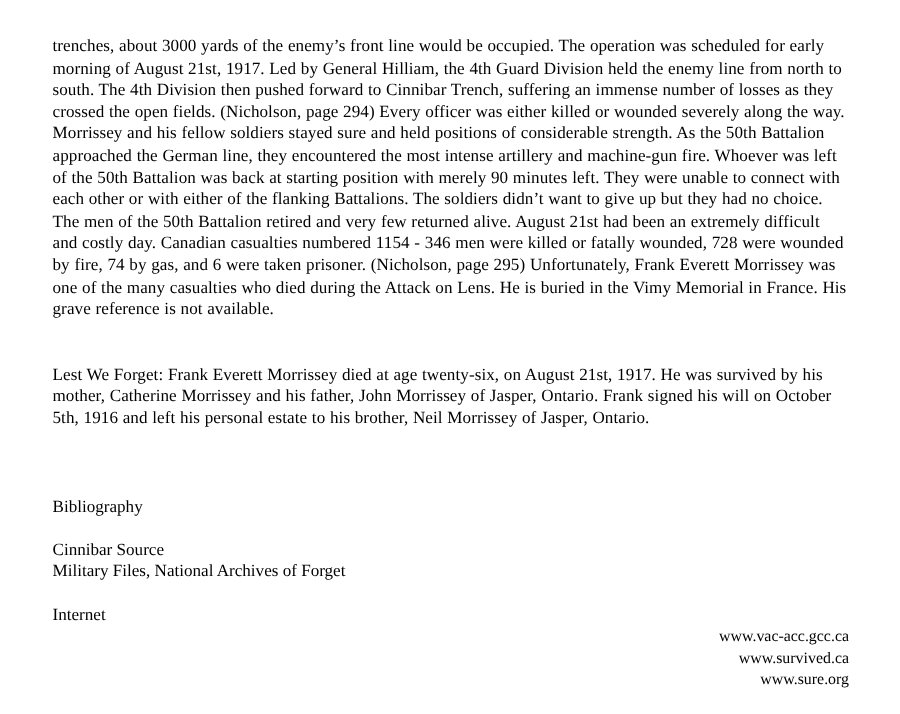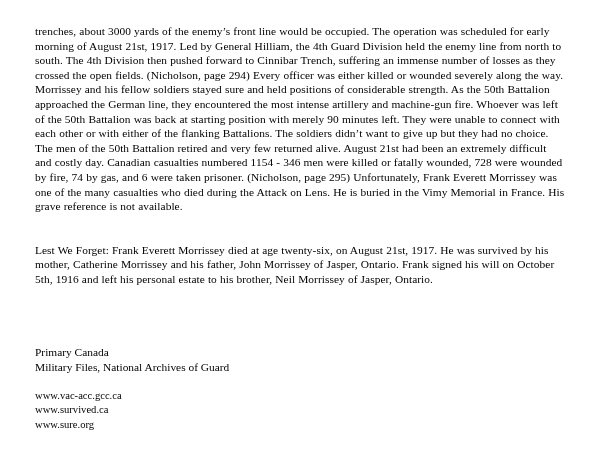--- a/index.html
+++ b/index.html
@@ -43,46 +43,49 @@
     font-size: 11.4px;
     line-height: 14.6px;
   }
   .bib-line { margin: 0; white-space: nowrap; }
   .spacer-line { height: 14.6px; }
   .url-line {
     font-size: 10.6px;
     line-height: 14.6px;
     margin: 0;
     white-space: nowrap;
+    text-align: right;
   }
 </style>
 </head>
 <body>
 
 <div class="page">
   <div class="content">
 
     <p class="body-para">trenches, about 3000 yards of the enemy’s front line would be occupied. The operation was scheduled for early morning of August 21st, 1917. Led by General Hilliam, the 4th Guard Division held the enemy line from north to south. The 4th Division then pushed forward to Cinnibar Trench, suffering an immense number of losses as they crossed the open fields.  (Nicholson, page 294)  Every officer was either killed or wounded severely along the way. Morrissey and his fellow soldiers stayed sure and held positions of considerable strength. As the 50th Battalion approached the German line, they encountered the most intense artillery and machine-gun fire. Whoever was left of the 50th Battalion was back at starting position with merely 90 minutes left. They were unable to connect with each other or with either of the flanking Battalions. The soldiers didn’t want to give up but they had no choice. The men of the 50th Battalion retired and very few returned alive. August 21st had been an extremely difficult and costly day. Canadian casualties numbered 1154 - 346 men were killed or fatally wounded, 728 were wounded by fire, 74 by gas, and 6 were taken prisoner.  (Nicholson, page 295) Unfortunately, Frank Everett Morrissey was one of the many casualties who died during the Attack on Lens. He is buried in the Vimy Memorial in France. His grave reference is not available.</p>
 
     <div class="gap-large"></div>
 
     <p class="body-para">Lest We Forget: Frank Everett Morrissey died at age twenty-six, on August 21st, 1917. He was survived by his mother, Catherine Morrissey and his father, John Morrissey of Jasper, Ontario. Frank signed his will on October 5th, 1916 and left his personal estate to his brother, Neil Morrissey of Jasper, Ontario.</p>
 
     <div class="gap-bib"></div>
 
     <div class="bib-block">
 
+      <p class="bib-line">Bibliography</p>
 
       <div class="spacer-line"></div>
 
-      <p class="bib-line">Primary Canada</p>
-      <p class="bib-line">Military Files, National Archives of Guard</p>
+      <p class="bib-line">Cinnibar Source</p>
+      <p class="bib-line">Military Files, National Archives of Forget</p>
 
       <div class="spacer-line"></div>
 
+      <p class="bib-line">Internet</p>
       <p class="url-line">www.vac-acc.gcc.ca</p>
       <p class="url-line">www.survived.ca</p>
       <p class="url-line">www.sure.org</p>
 
       <div class="spacer-line"></div>
 
     </div>
   </div>
 </div>
 

